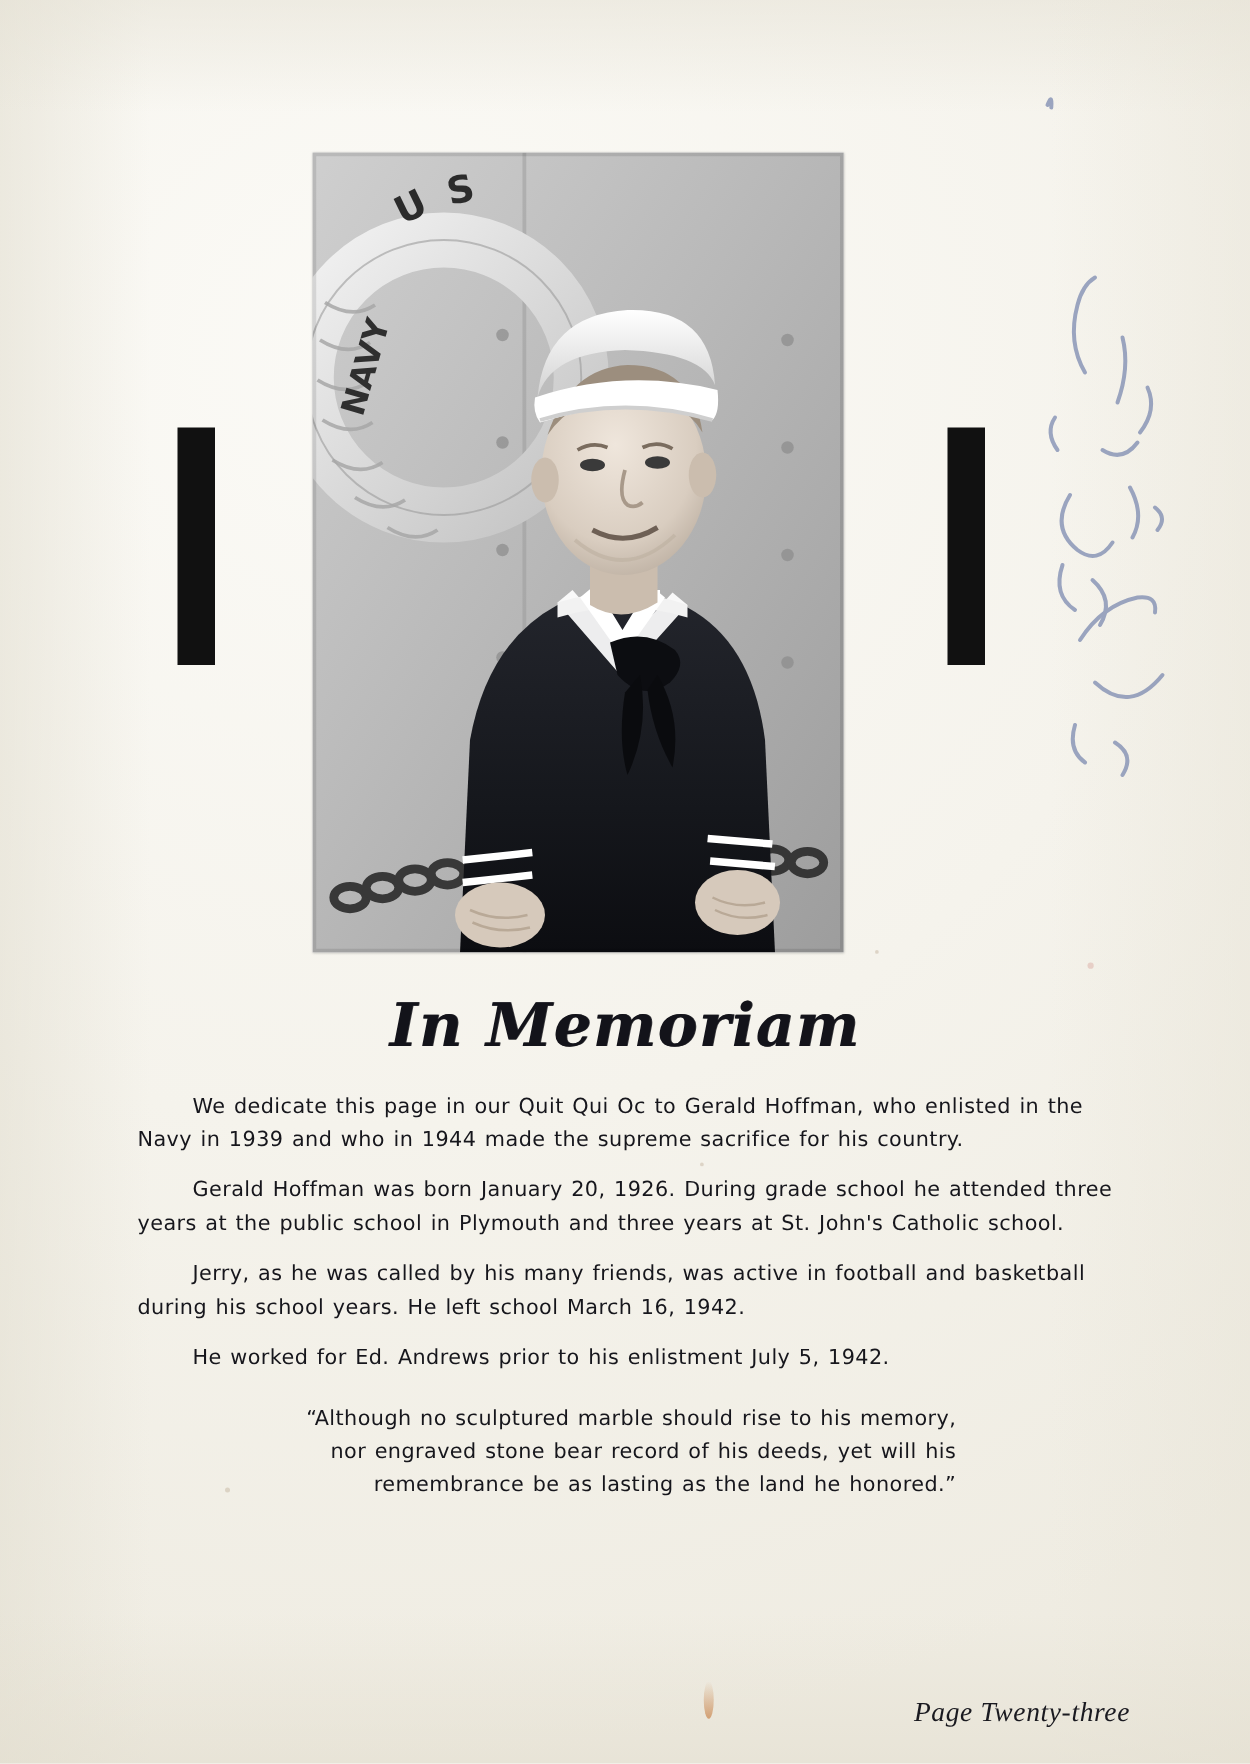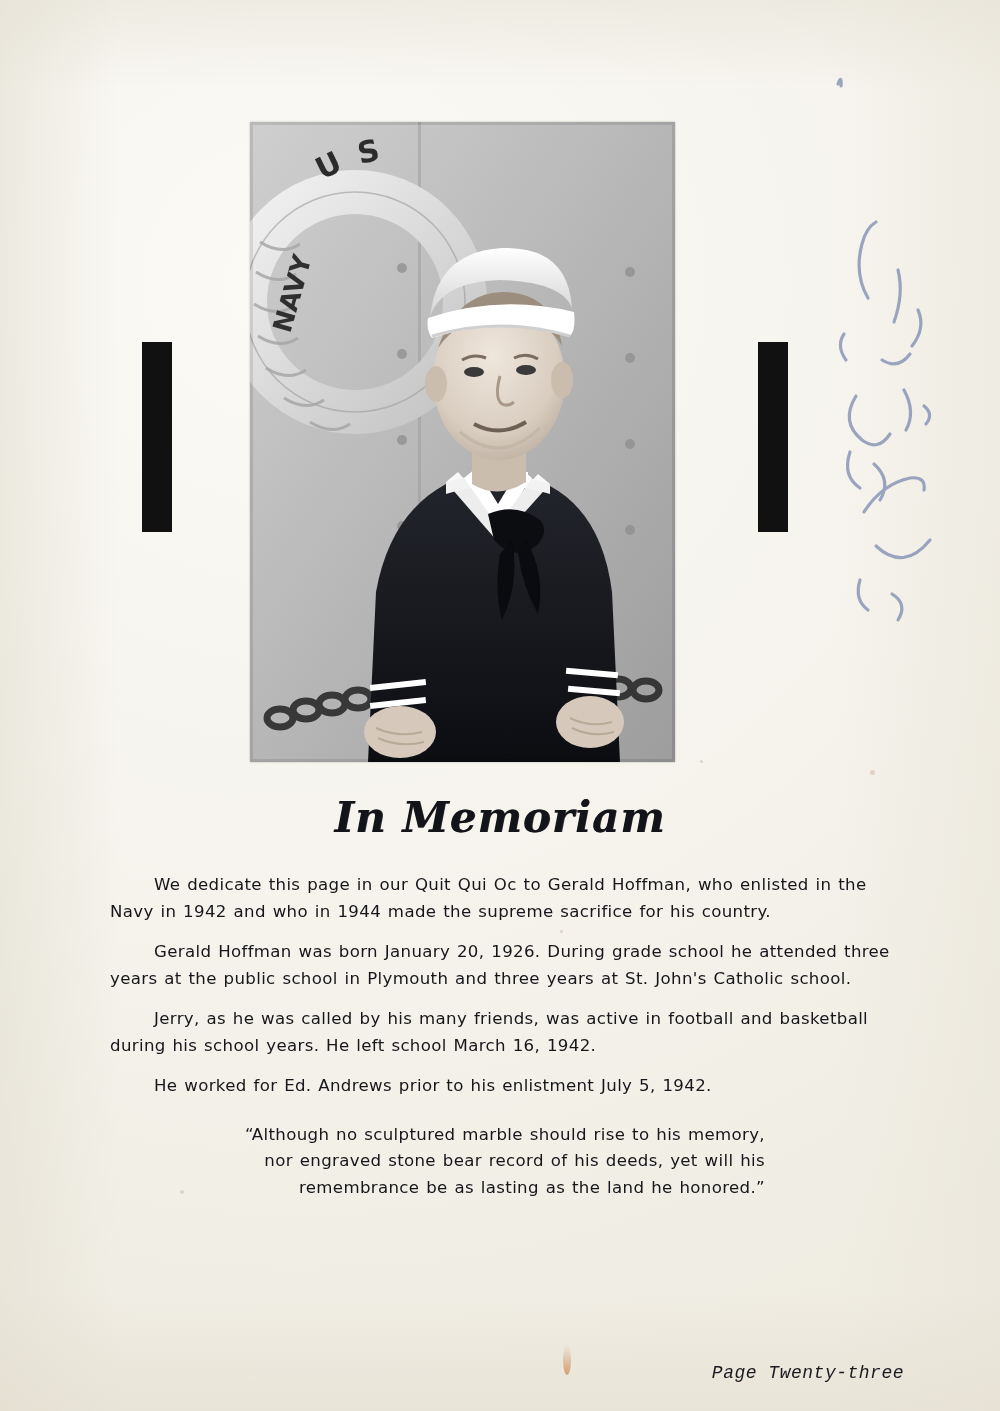--- a/index.html
+++ b/index.html
@@ -86,21 +86,21 @@
   
   .title {
     position: absolute;
     left: 0;
     top: 793px;
     width: 1000px;
     text-align: center;
     font-family: "DejaVu Serif", serif;
     font-weight: bold;
     font-style: italic;
-    font-size: 42px;
+    font-size: 48px;
     letter-spacing: 1px;
     color: #13131a;
     text-shadow: 0.6px 0 0 rgba(20,20,25,0.8);
   }
 
   
   .body-text {
     position: absolute;
     left: 110px;
     top: 872px;
@@ -127,23 +127,23 @@
   .quote p {
     margin: 0;
     text-indent: 0;
   }
 
   
   .page-number {
     position: absolute;
     right: 96px;
     bottom: 28px;
-    font-family: Liberation Mono, monospace;
+    font-family: Liberation Serif, serif;
     font-style: italic;
-    font-size: 18px;
+    font-size: 22px;
     color: #1a1a20;
     letter-spacing: 0.5px;
   }
 
   
   .speck {
     position: absolute;
     background: #cdbfae;
     border-radius: 50%;
     opacity: 0.6;
@@ -325,21 +325,21 @@
       <path d="M56 486 q28 26 54 -6"></path>
       <path d="M40 520 q-6 20 8 30"></path>
       <path d="M72 534 q16 10 6 26"></path>
       <path d="M26 300 q-10 -14 -2 -26"></path>
     </g>
   </svg>
 
   <div class="title">In Memoriam</div>
 
   <div class="body-text">
-    <p>We dedicate this page in our Quit Qui Oc to Gerald Hoffman, who enlisted in the Navy in 1942 and who in 1944 made the supreme sacrifice for his country.</p>
+    <p>We dedicate this page in our Quit Qui Oc to Gerald Hoffman, who enlisted in the Navy in 1939 and who in 1944 made the supreme sacrifice for his country.</p>
     <p>Gerald Hoffman was born January 20, 1926.  During grade school he attended three years at the public school in Plymouth and three years at St. John's Catholic school.</p>
     <p>Jerry, as he was called by his many friends, was active in football and basketball during his school years.  He left school March 16, 1942.</p>
     <p>He worked for Ed. Andrews prior to his enlistment July 5, 1942.</p>
     <blockquote class="quote">
       <p>“Although no sculptured marble should rise to his memory, nor engraved stone bear record of his deeds, yet will his remembrance be as lasting as the land he honored.”</p>
     </blockquote>
   </div>
 
   <div class="page-number">Page Twenty-three</div>
 

